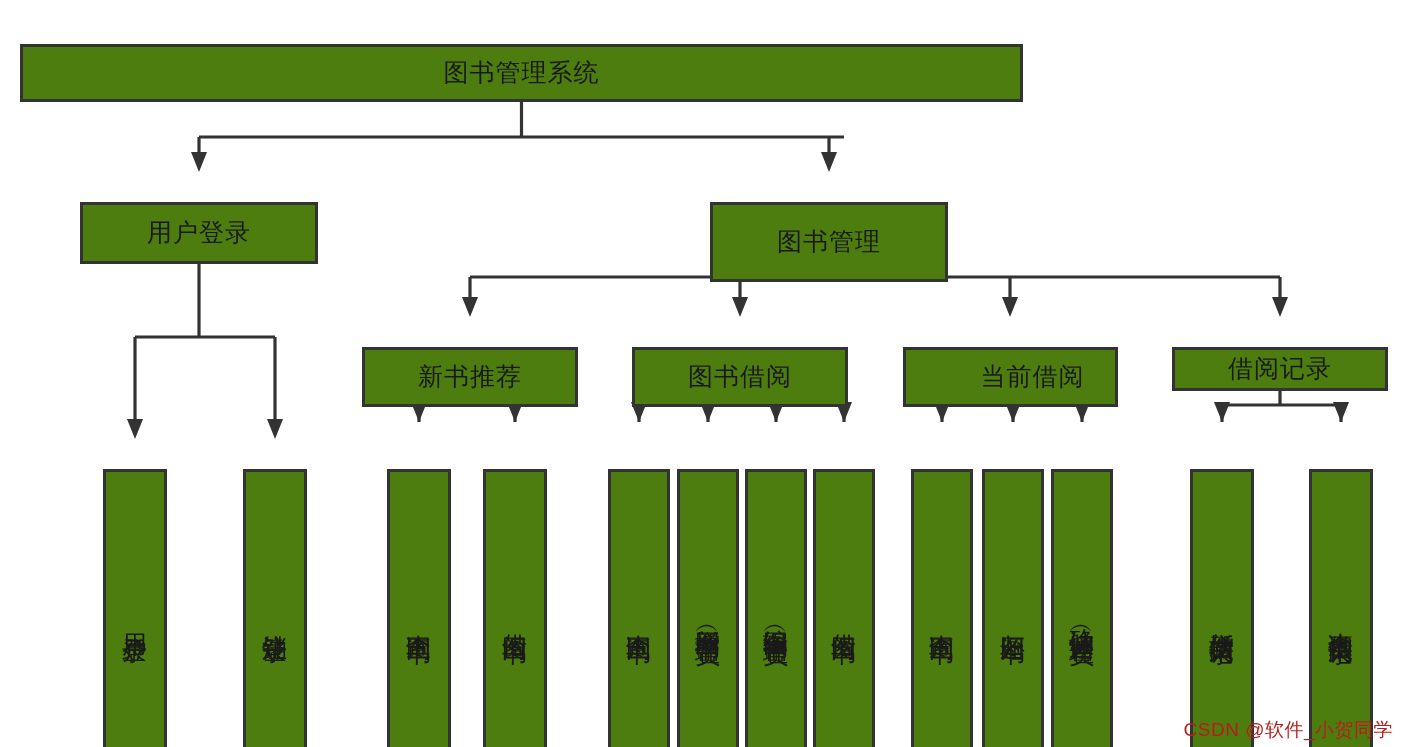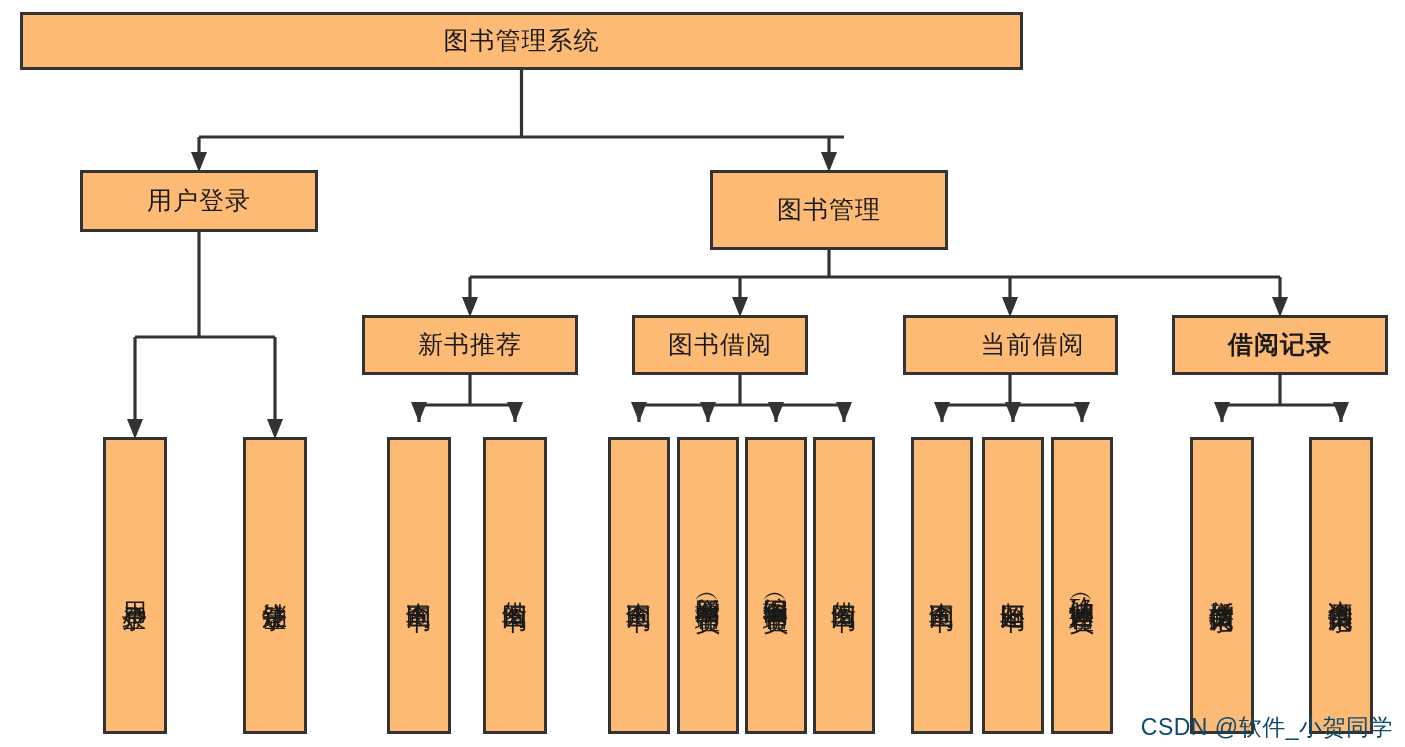--- a/index.html
+++ b/index.html
@@ -14,26 +14,27 @@
     position: relative;
     width: 1405px;
     height: 747px;
     background: #ffffff;
     overflow: hidden;
   }
   .node {
     position: absolute;
     box-sizing: border-box;
     border: 3px solid #333333;
-    background: #fdba74;
+    background: #4d7c0f;
     display: flex;
     align-items: center;
     justify-content: center;
     color: #1a1a1a;
     z-index: 3;
+    margin-top: 32px;
   }
   .node.horiz {
     font-size: 25px;
     letter-spacing: 1px;
     line-height: 1.1;
   }
   .node.vert {
     writing-mode: vertical-rl;
     text-orientation: upright;
     font-size: 25px;
@@ -54,22 +55,22 @@
     top: 0;
     width: 1405px;
     height: 747px;
     z-index: 1;
     pointer-events: none;
   }
   .watermark {
     position: absolute;
     right: 12px;
     bottom: 4px;
-    font-size: 23px;
-    color: #0c4a6e;
+    font-size: 19px;
+    color: #b91c1c;
     letter-spacing: 0.5px;
     z-index: 5;
     white-space: nowrap;
   }
 </style>
 </head>
 <body>
 
 <div id="canvas">
 
@@ -164,27 +165,27 @@
   <div class="node horiz" style="left:80px; top:170px; width:238px; height:62px;">
     <span>用户登录</span>
   </div>
   <div class="node horiz" style="left:710px; top:170px; width:238px; height:80px;">
     <span>图书管理</span>
   </div>
 
   <div class="node horiz" style="left:362px; top:315px; width:216px; height:60px;">
     <span>新书推荐</span>
   </div>
-  <div class="node horiz" style="left:632px; top:315px; width:176px; height:60px;">
+  <div class="node horiz" style="left:632px; top:315px; width:216px; height:60px;">
     <span>图书借阅</span>
   </div>
   <div class="node horiz" style="left:903px; top:315px; width:215px; height:60px;padding-left:44px;">
     <span>当前借阅</span>
   </div>
-  <div class="node horiz" style="left:1172px; top:315px; width:216px; height:60px;font-weight:bold;">
+  <div class="node horiz" style="left:1172px; top:315px; width:216px; height:44px;">
     <span>借阅记录</span>
   </div>
 
   <div class="node vert" style="left:103px; top:437px; width:64px; height:297px;">
     <span class="vtext">用户登录</span>
   </div>
   <div class="node vert" style="left:243px; top:437px; width:64px; height:297px;">
     <span class="vtext">注销登录</span>
   </div>
 

